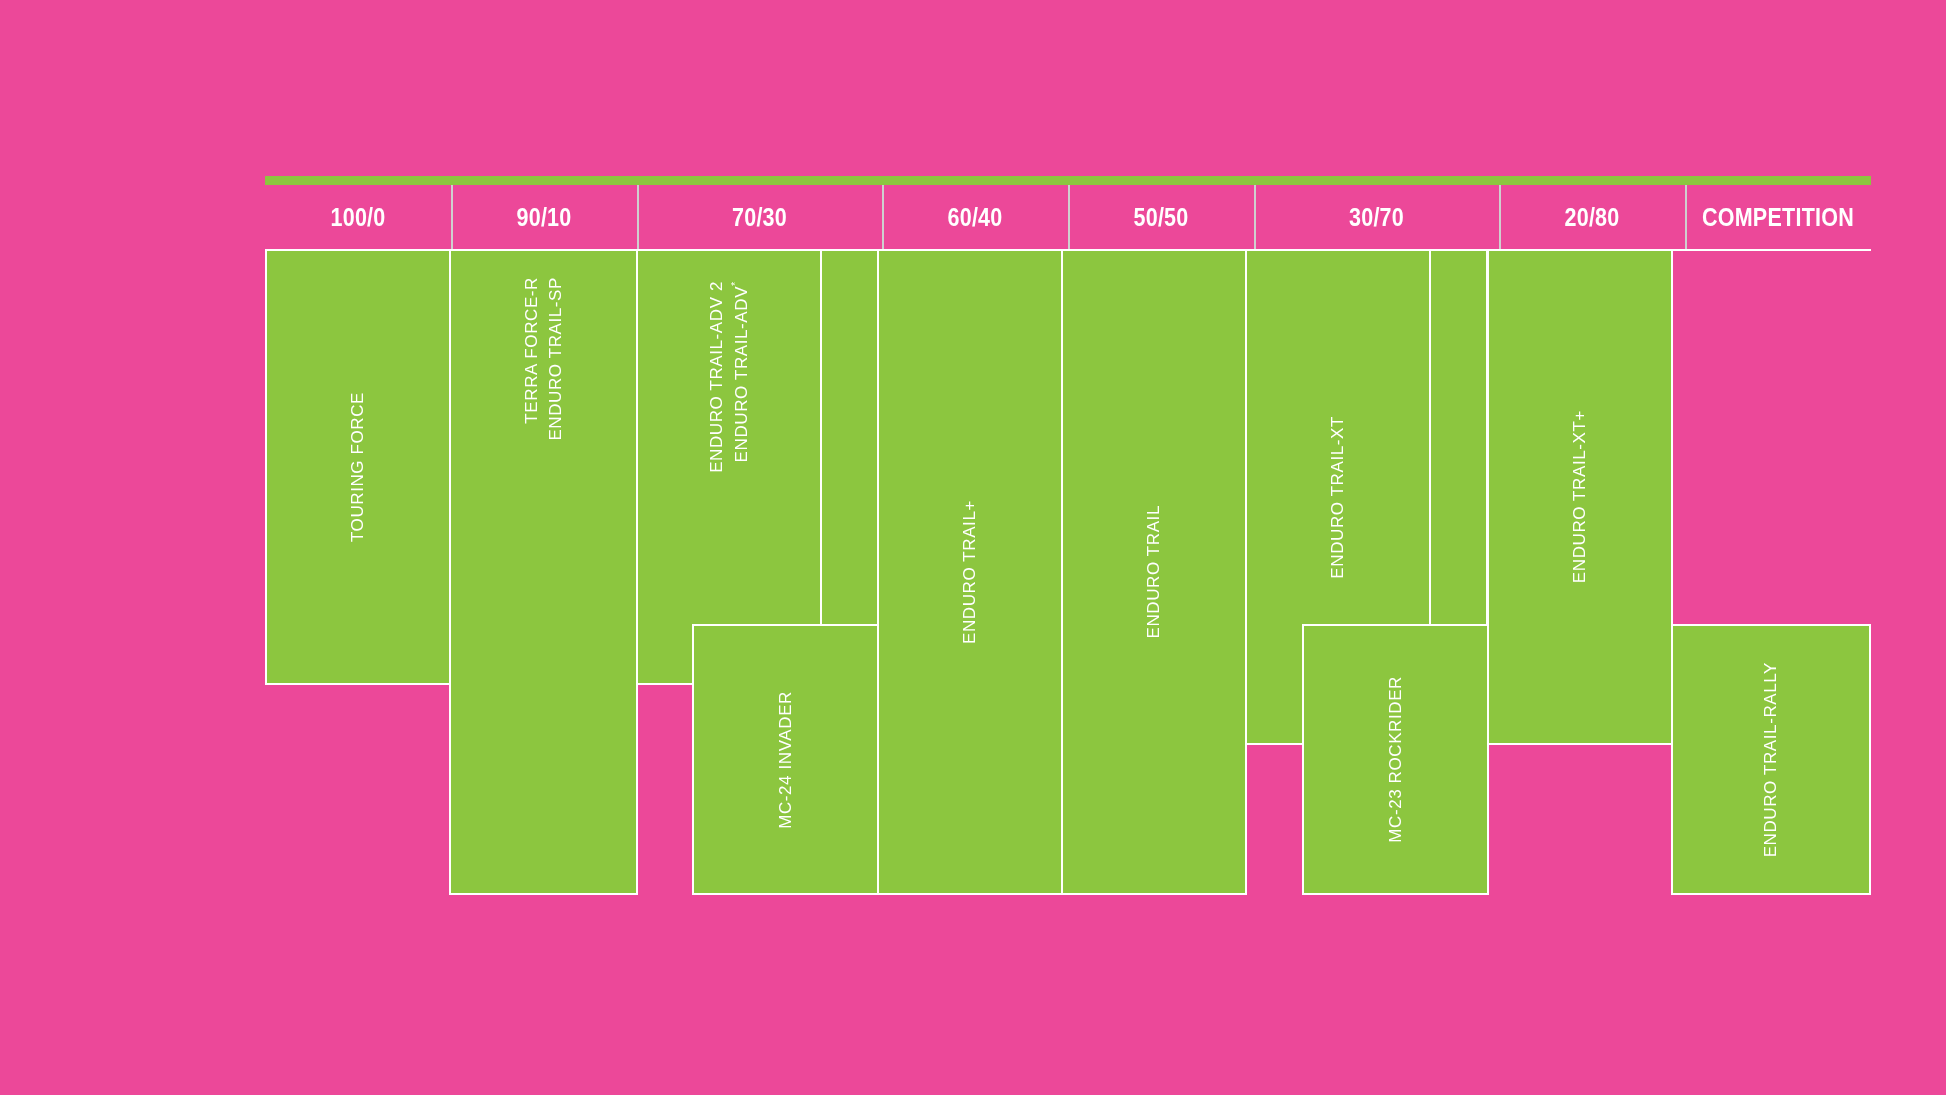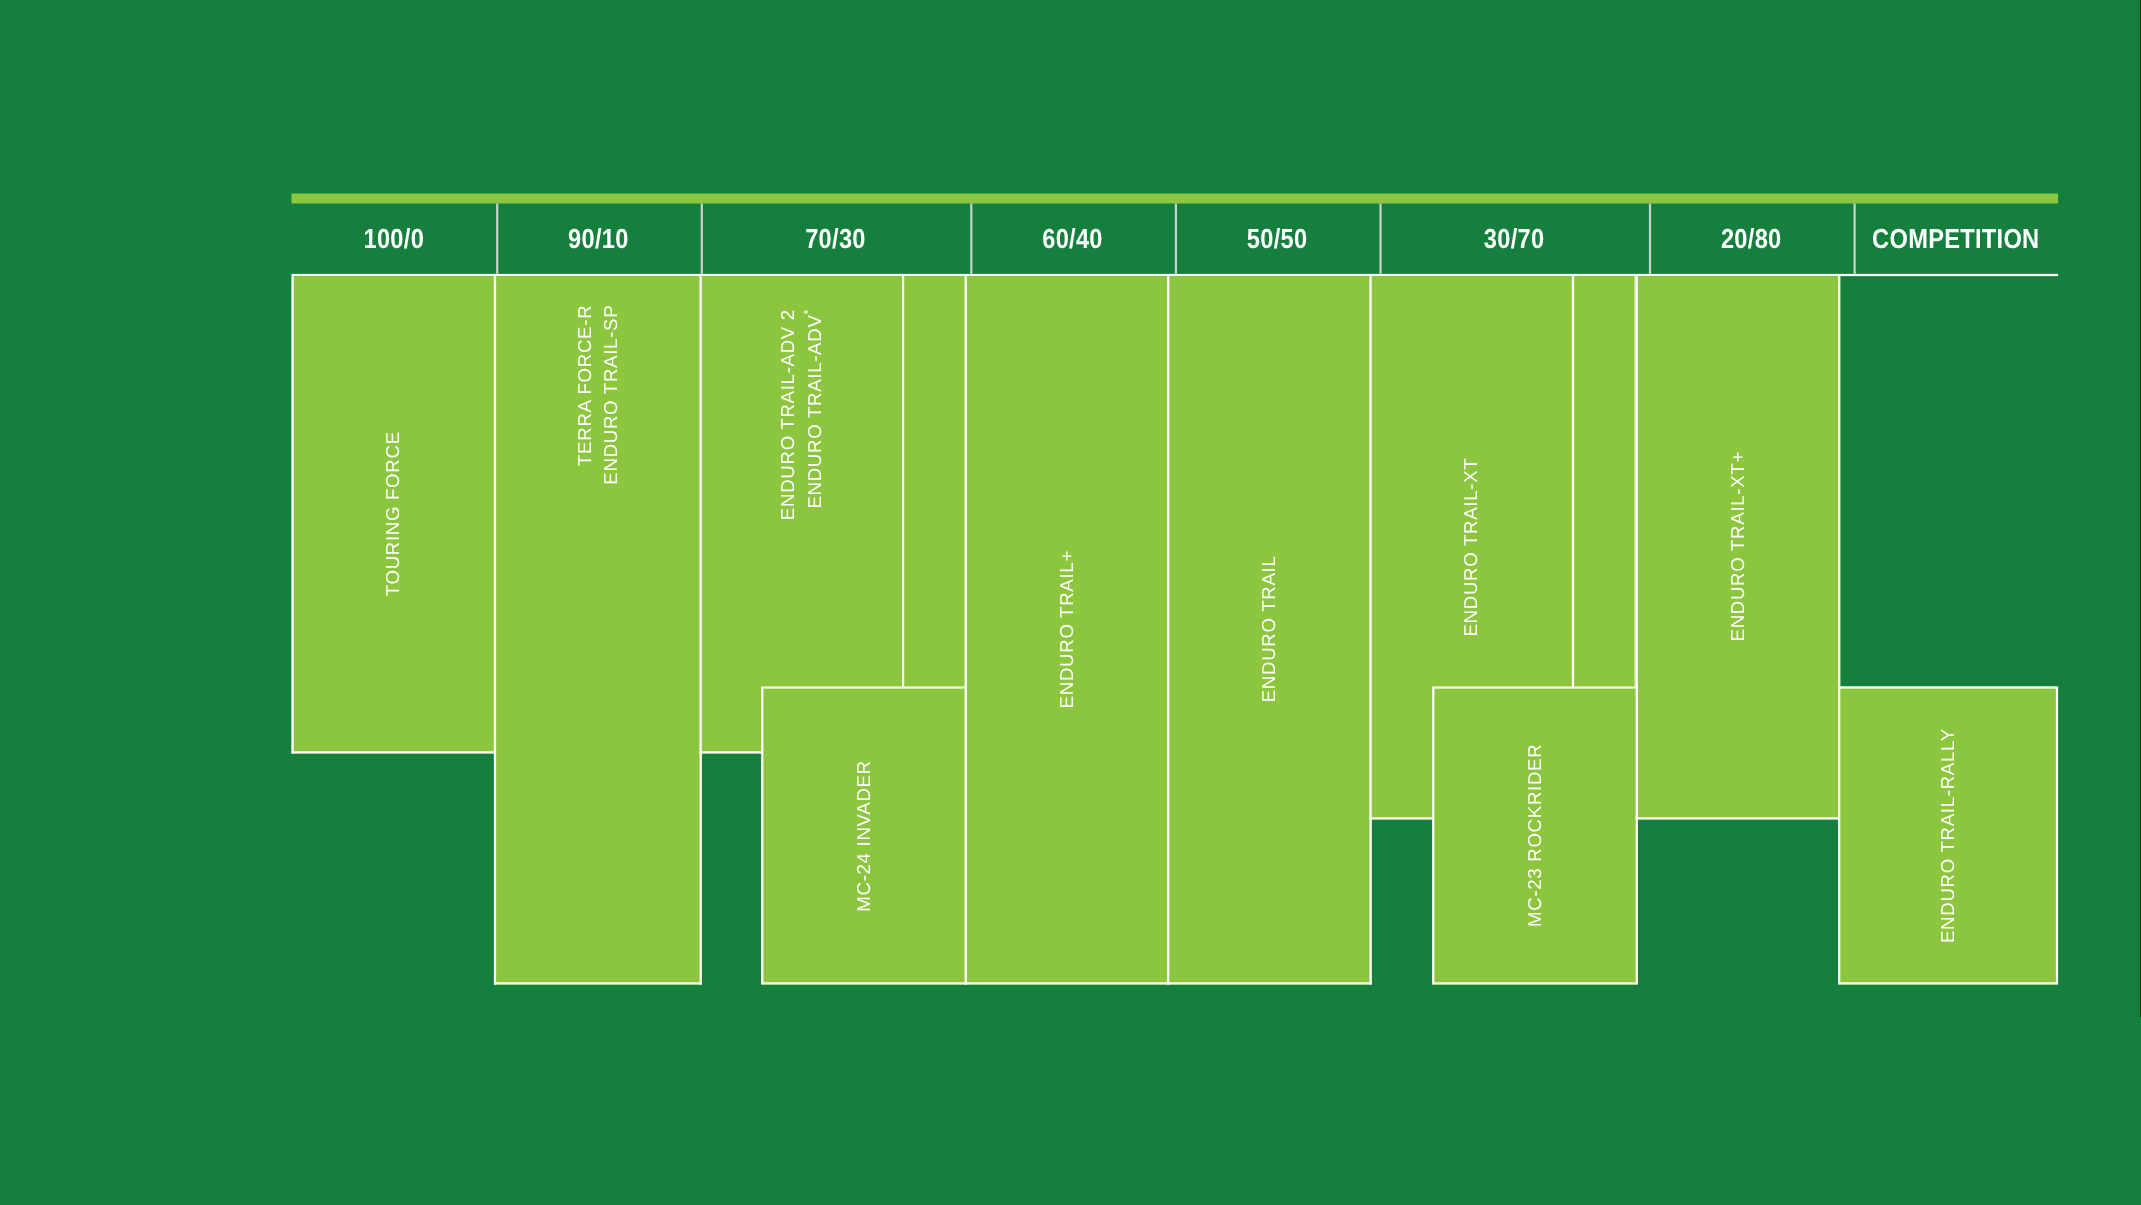--- a/index.html
+++ b/index.html
@@ -9,21 +9,21 @@
     font-family:"Liberation Sans", sans-serif;
     overflow:hidden;
     position:relative;
   }
 
   
   #chart-root{
     position:absolute;
     left:0; top:0;
     width:1946px; height:1095px;
-    background:#15803d;
+    background:#ec4899;
   }
 
   
   .top-rule{
     position:absolute;
     left:265px; top:176px;
     width:1606px; height:9px;
     background:var(--green);
   }
 

